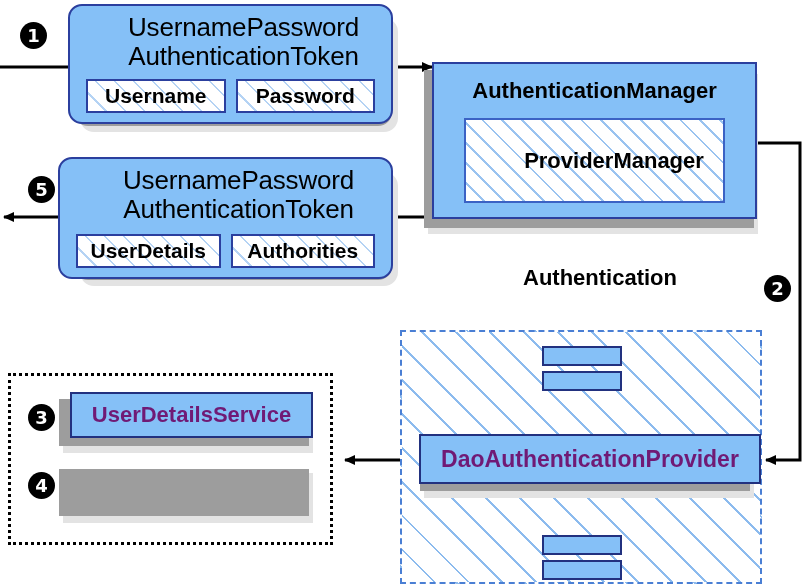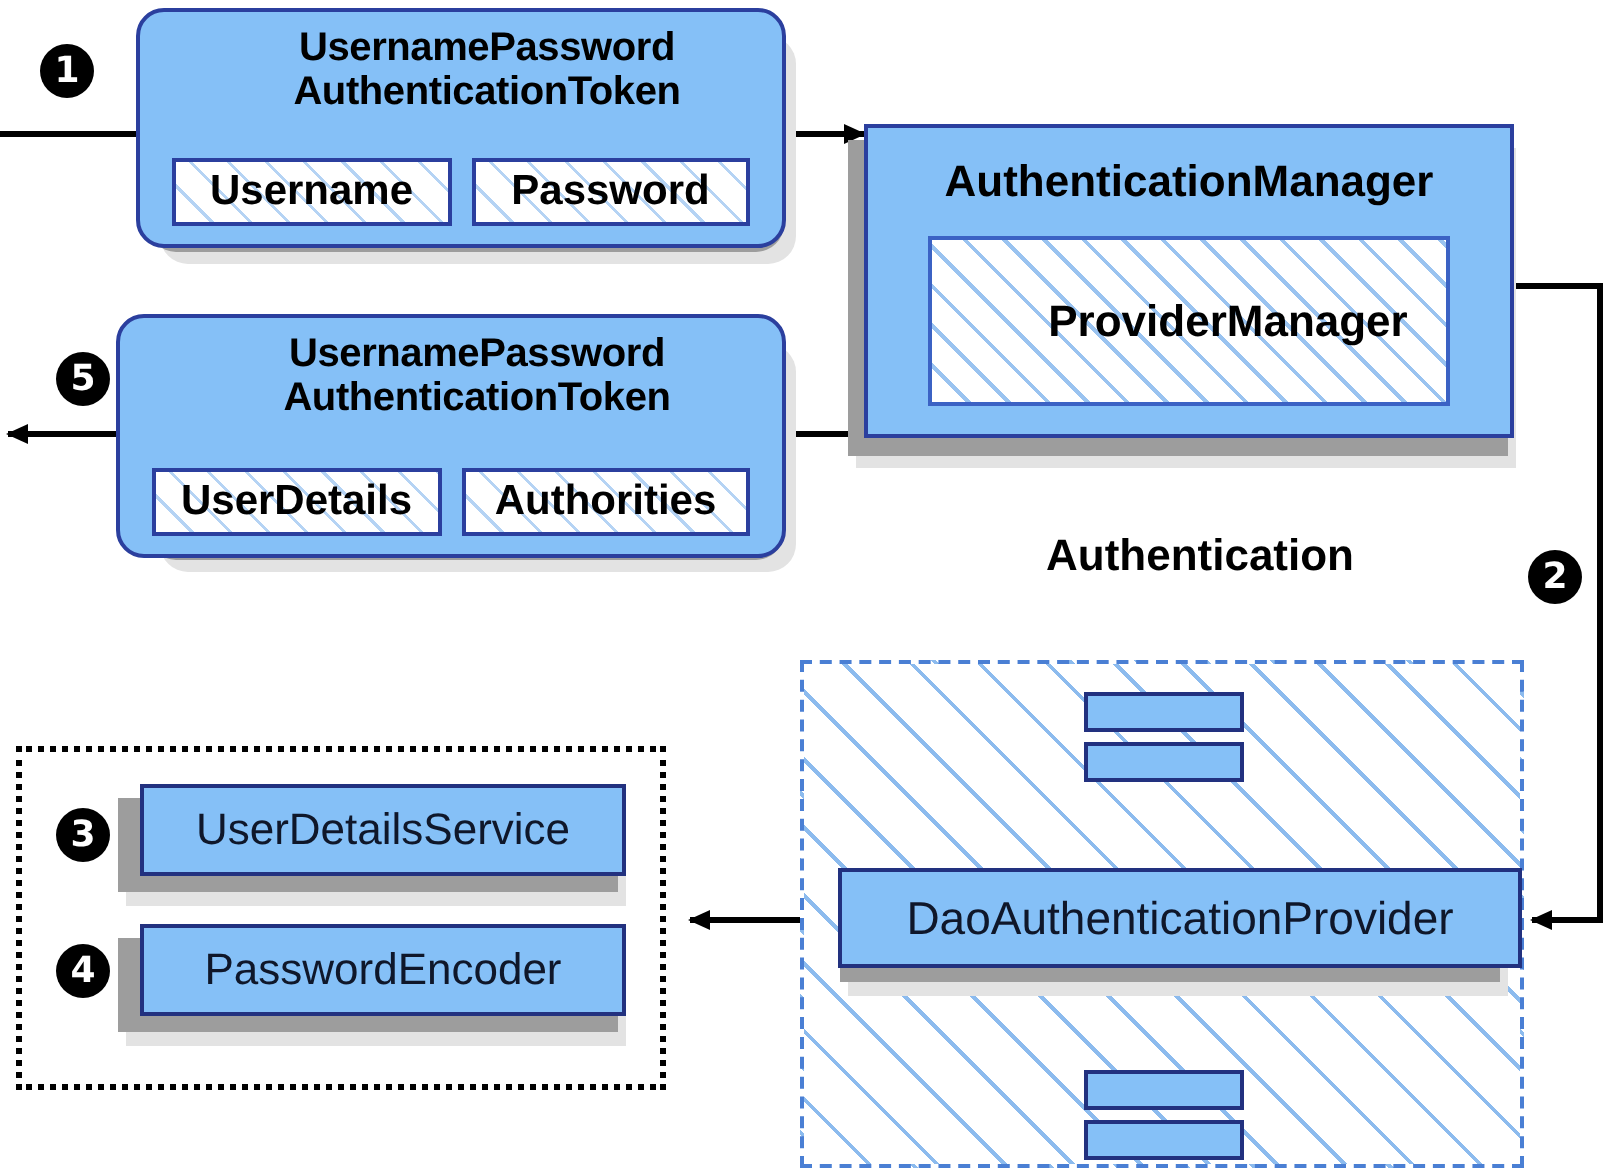--- a/index.html
+++ b/index.html
@@ -32,22 +32,22 @@
   
   .token-box {
     position: absolute;
     background: #85c0f7;
     border: 2px solid #2b3f9e;
     border-radius: 14px;
     box-sizing: border-box;
   }
   .token-title {
     text-align: center;
-    font-weight: bold;
-    font-size: 20px;
+    font-weight: normal;
+    font-size: 26px;
     color: #000;
     line-height: 1.12;
     padding-top: 7px;
     letter-spacing: -0.2px;
     padding-left: 26px;
   }
   .token-fields {
     position: absolute;
     left: 16px;
     right: 16px;
@@ -138,23 +138,23 @@
 
   
   .blue-block {
     position: absolute;
     background: #85c0f7;
     border: 2px solid #22317f;
     box-sizing: border-box;
     display: flex;
     align-items: center;
     justify-content: center;
-    font-weight: normal;
+    font-weight: bold;
     font-size: 23px;
-    color: #0f172a;
+    color: #701a75;
   }
   .mini-bar {
     position: absolute;
     background: #85c0f7;
     border: 2px solid #22317f;
     box-sizing: border-box;
   }
 
   
   .dotted-group {
@@ -283,15 +283,14 @@
   <div class="dotted-group" style="left:8px; top:373px; width:325px; height:172px;"></div>
 
   <div class="badge abs" style="left:28px; top:404px;">3</div>
   <div class="shadow-light" style="left:63px; top:403px; width:250px; height:50px;"></div>
   <div class="shadow-dark" style="left:59px; top:399px; width:250px; height:47px;"></div>
   <div class="blue-block" style="left:70px; top:392px; width:243px; height:46px; font-size:22px;">UserDetailsService</div>
 
   <div class="badge abs" style="left:28px; top:472px;">4</div>
   <div class="shadow-light" style="left:63px; top:473px; width:250px; height:50px;"></div>
   <div class="shadow-dark" style="left:59px; top:469px; width:250px; height:47px;"></div>
-  <div class="blue-block" style="left:70px; top:462px; width:243px; height:46px; font-size:22px;">PasswordEncoder</div>
 
 </div>
 
 </body></html>

